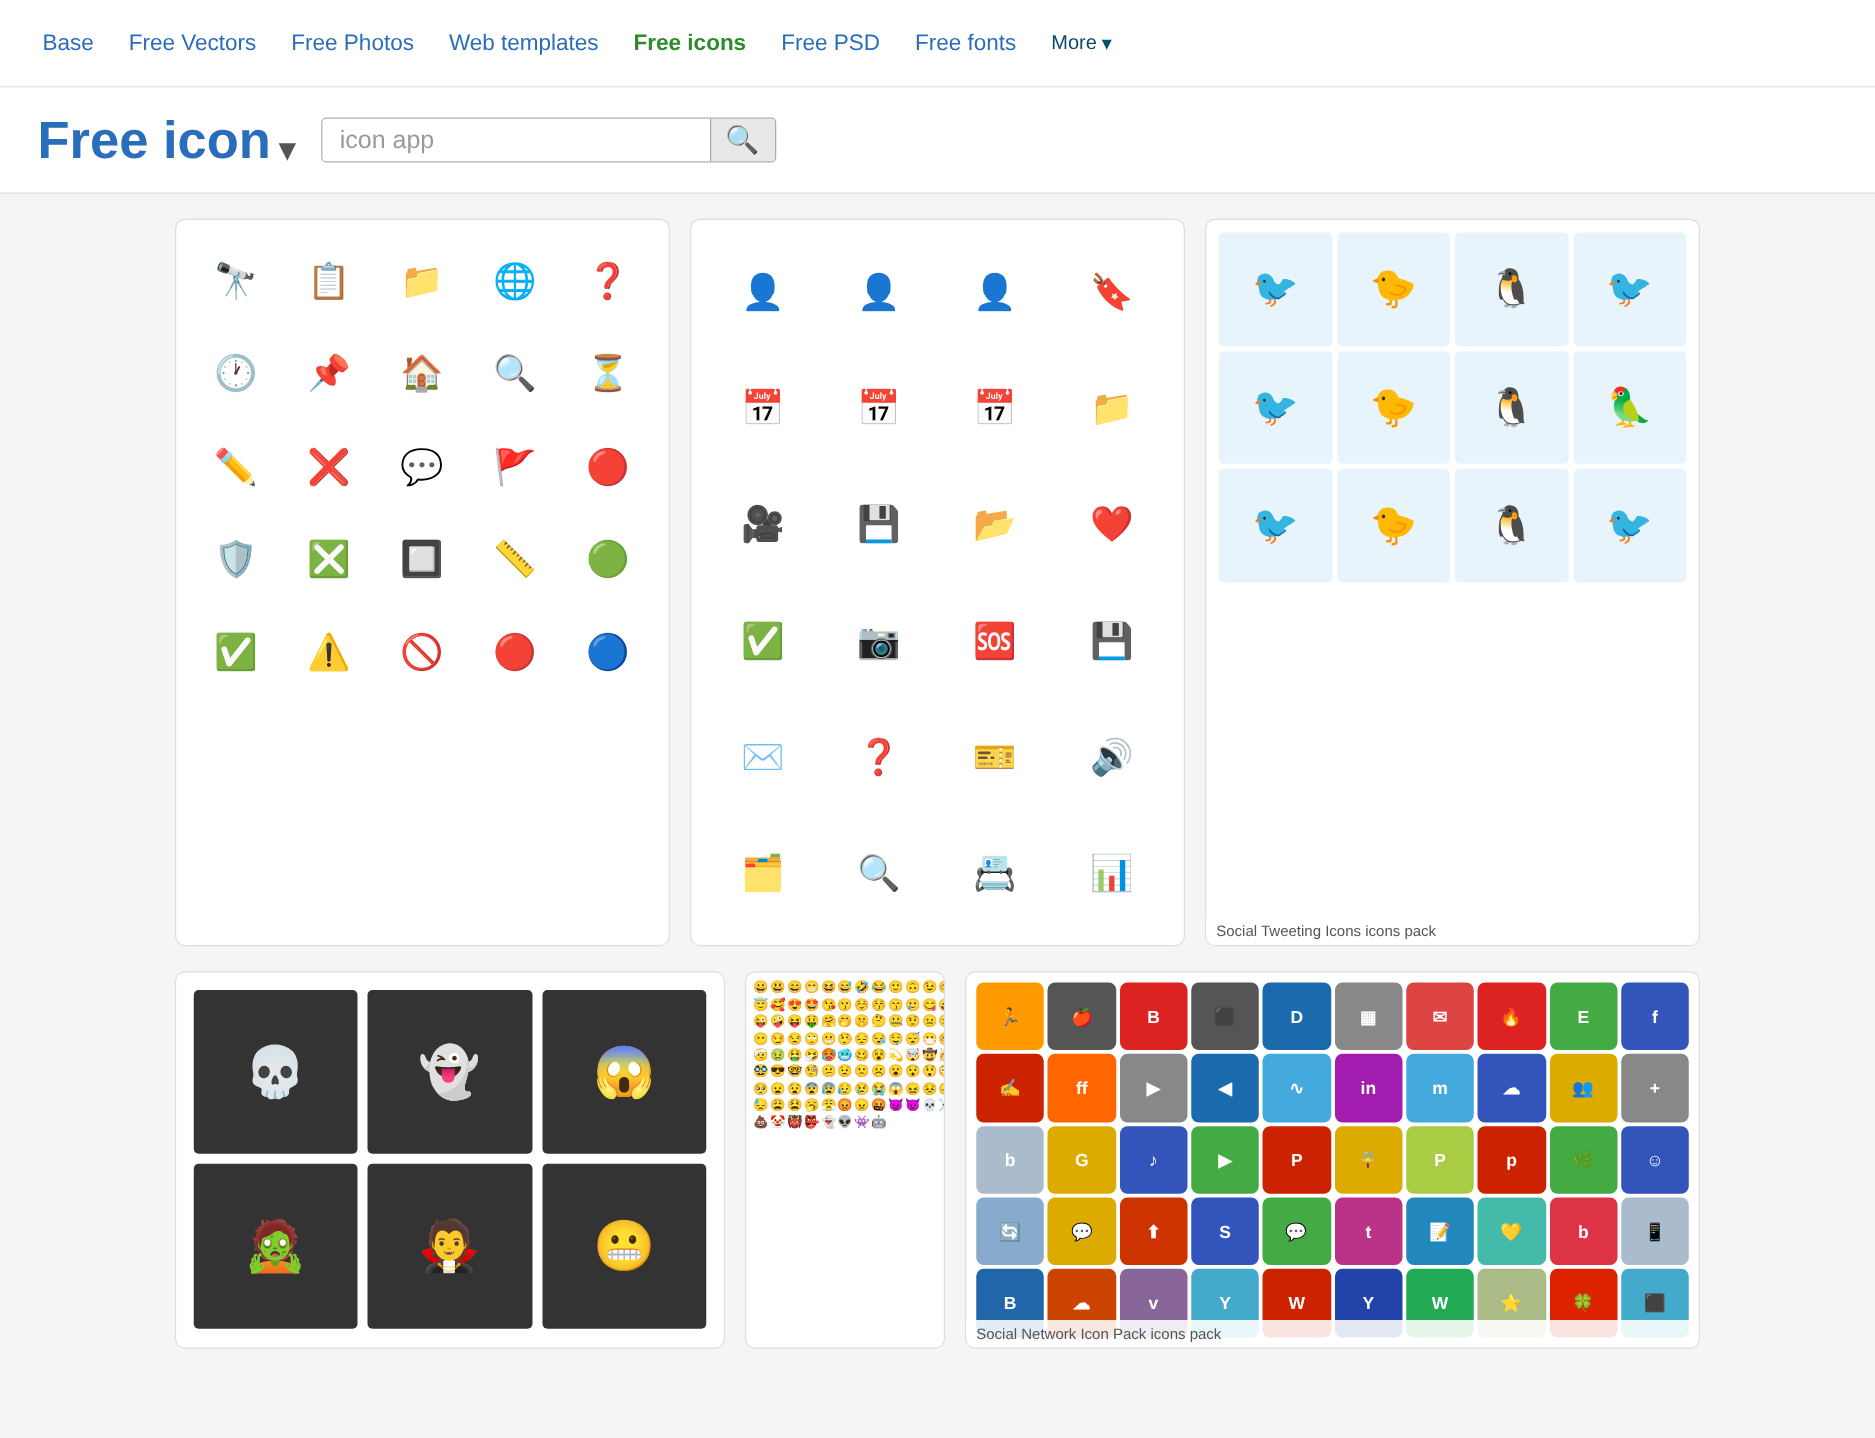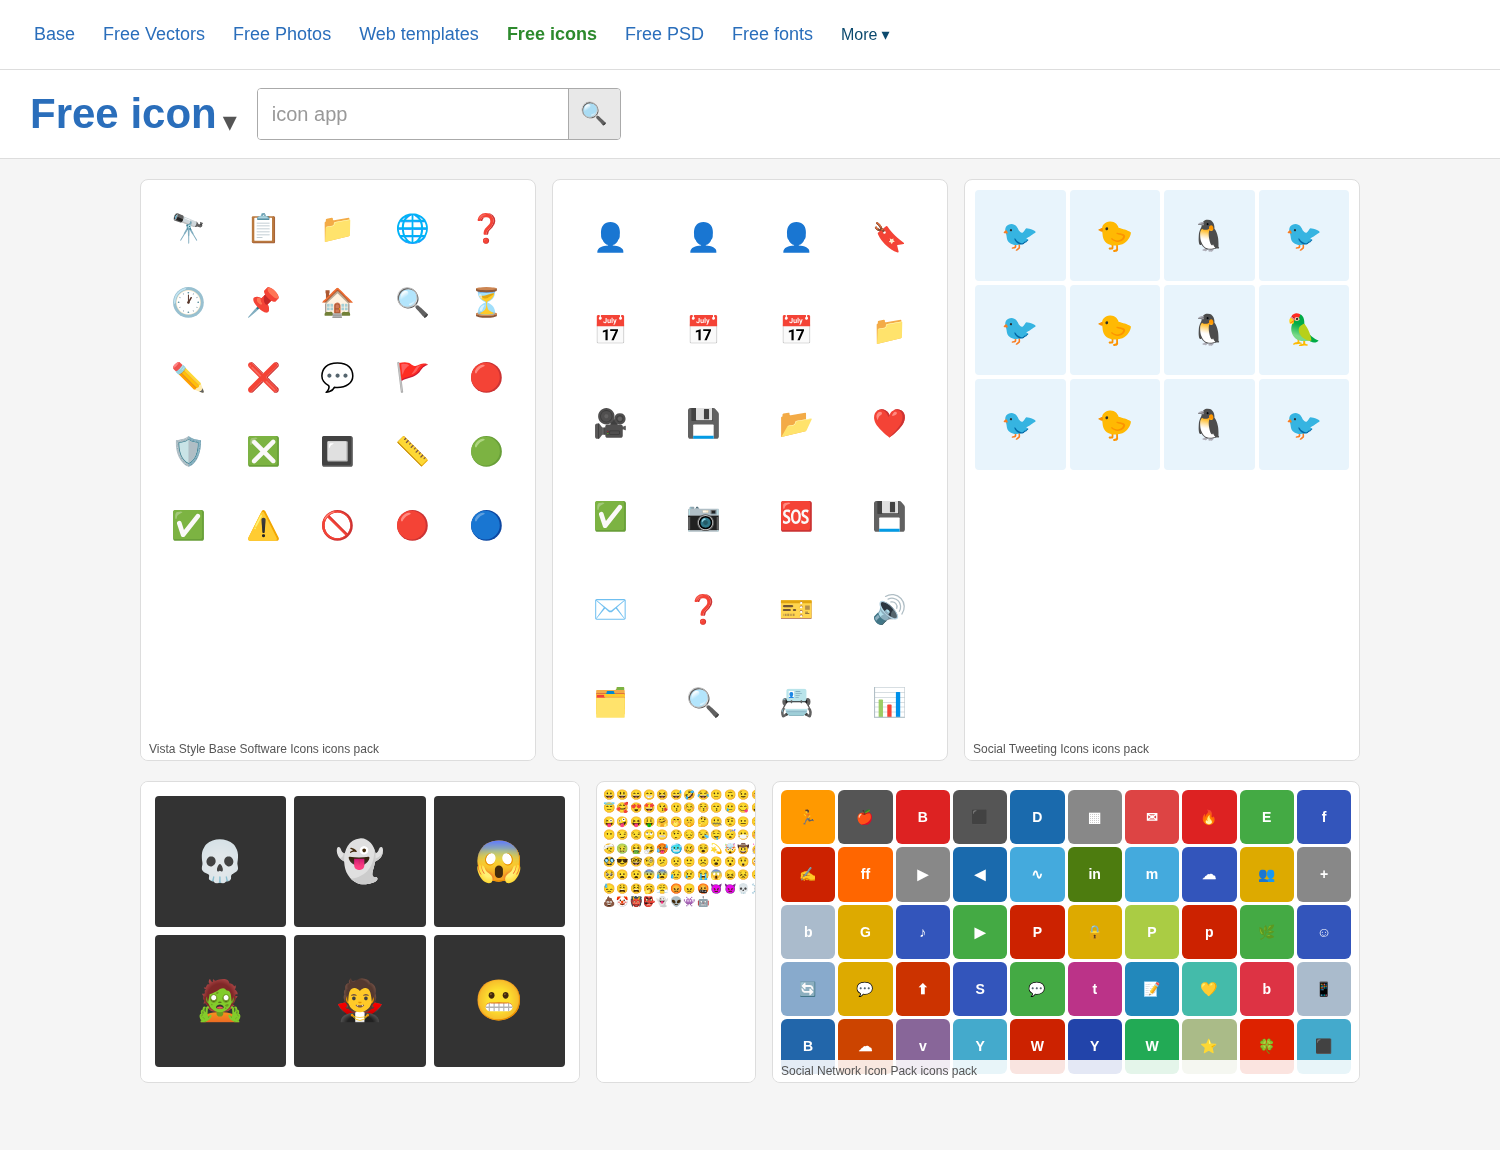--- a/index.html
+++ b/index.html
@@ -60,21 +60,21 @@
       font-size: 28px;
       color: #555;
       cursor: pointer;
     }
     .search-bar {
       display: flex;
       align-items: flex-start;
       border: 1px solid #aaa;
       border-radius: 4px;
       overflow: hidden;
-      height: 52px;
+      height: 36px;
       min-width: 360px;
     }
     .search-bar input {
       border: none;
       outline: none;
       font-size: 20px;
       padding: 0 14px;
       width: 310px;
       height: 100%;
       color: #999;
@@ -268,21 +268,20 @@
       <div class="icon-cell">❎</div>
       <div class="icon-cell">🔲</div>
       <div class="icon-cell">📏</div>
       <div class="icon-cell">🟢</div>
       <div class="icon-cell">✅</div>
       <div class="icon-cell">⚠️</div>
       <div class="icon-cell">🚫</div>
       <div class="icon-cell">🔴</div>
       <div class="icon-cell">🔵</div>
     </div>
-    <div class="card-label">Vista Style Base Software Icons icons pack</div>
   </div>
 
   <div class="icon-card">
     <div class="icon-grid ig-4col">
       <div class="icon-cell">👤</div>
       <div class="icon-cell">👤</div>
       <div class="icon-cell">👤</div>
       <div class="icon-cell">🔖</div>
       <div class="icon-cell">📅</div>
       <div class="icon-cell">📅</div>
@@ -459,21 +458,21 @@
         <div class="social-cell" style="background: rgb(136, 136, 136);">▦</div>
         <div class="social-cell" style="background: rgb(221, 68, 68);">✉</div>
         <div class="social-cell" style="background: rgb(221, 34, 34);">🔥</div>
         <div class="social-cell" style="background: rgb(68, 170, 68);">E</div>
         <div class="social-cell" style="background: rgb(51, 85, 187);">f</div>
         <div class="social-cell" style="background: rgb(204, 34, 0);">✍</div>
         <div class="social-cell" style="background: rgb(255, 102, 0);">ff</div>
         <div class="social-cell" style="background: rgb(136, 136, 136);">▶</div>
         <div class="social-cell" style="background: rgb(26, 106, 173);">◀</div>
         <div class="social-cell" style="background: rgb(68, 170, 221);">∿</div>
-        <div class="social-cell" style="background: #4d7c0f;">in</div>
+        <div class="social-cell" style="background: #a21caf;">in</div>
         <div class="social-cell" style="background: rgb(68, 170, 221);">m</div>
         <div class="social-cell" style="background: rgb(51, 85, 187);">☁</div>
         <div class="social-cell" style="background: rgb(221, 170, 0);">👥</div>
         <div class="social-cell" style="background: rgb(136, 136, 136);">+</div>
         <div class="social-cell" style="background: rgb(170, 187, 204);">b</div>
         <div class="social-cell" style="background: rgb(221, 170, 0);">G</div>
         <div class="social-cell" style="background: rgb(51, 85, 187);">♪</div>
         <div class="social-cell" style="background: rgb(68, 170, 68);">▶</div>
         <div class="social-cell" style="background: rgb(204, 34, 0);">P</div>
         <div class="social-cell" style="background: rgb(221, 170, 0);">🔒</div>

